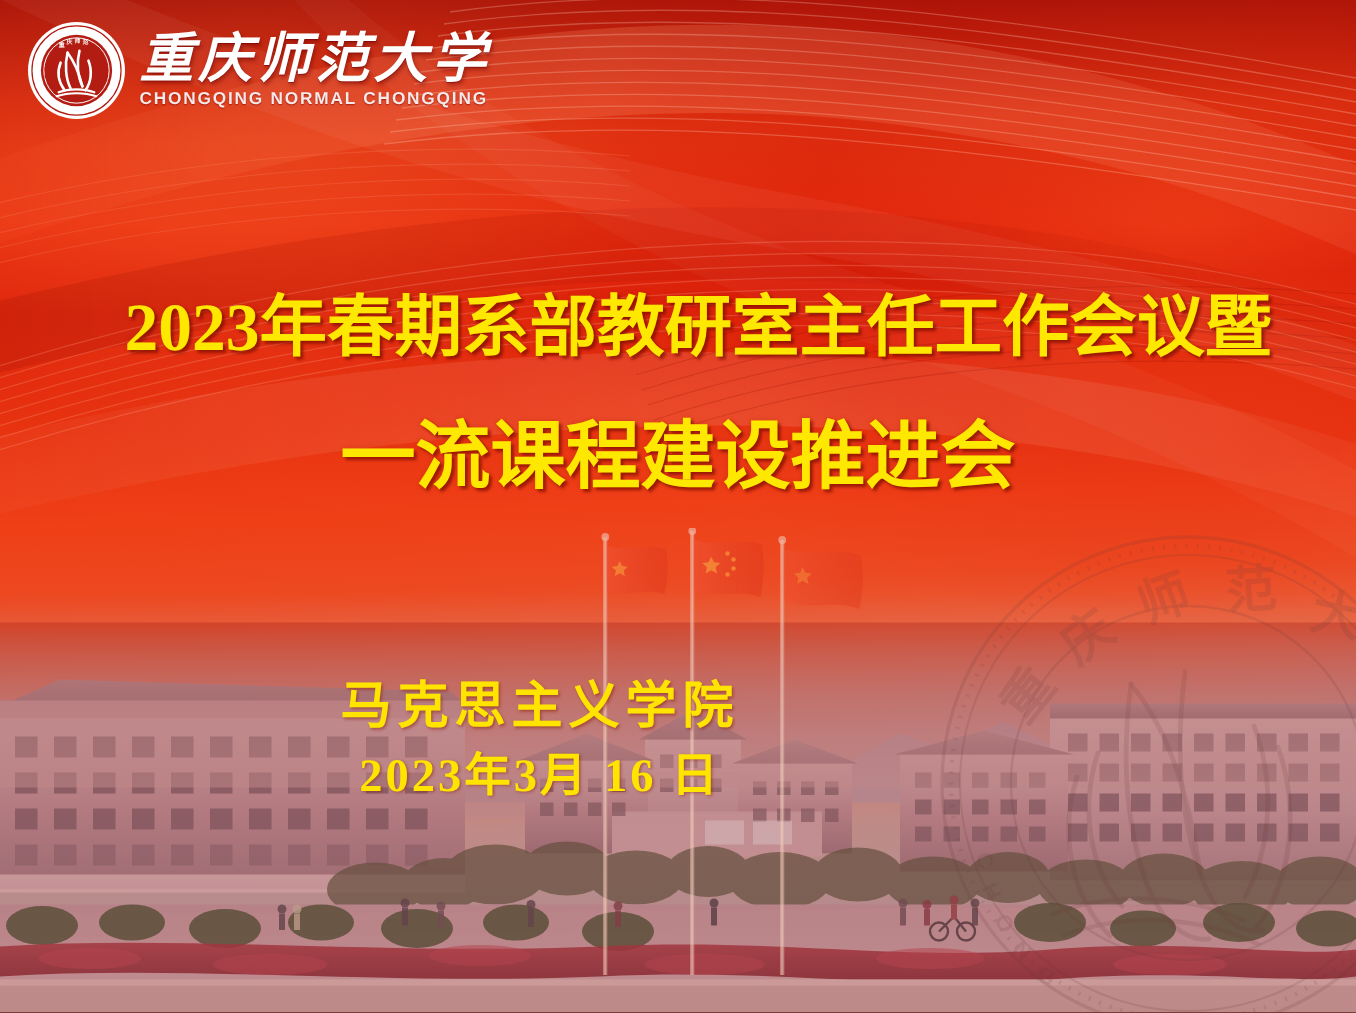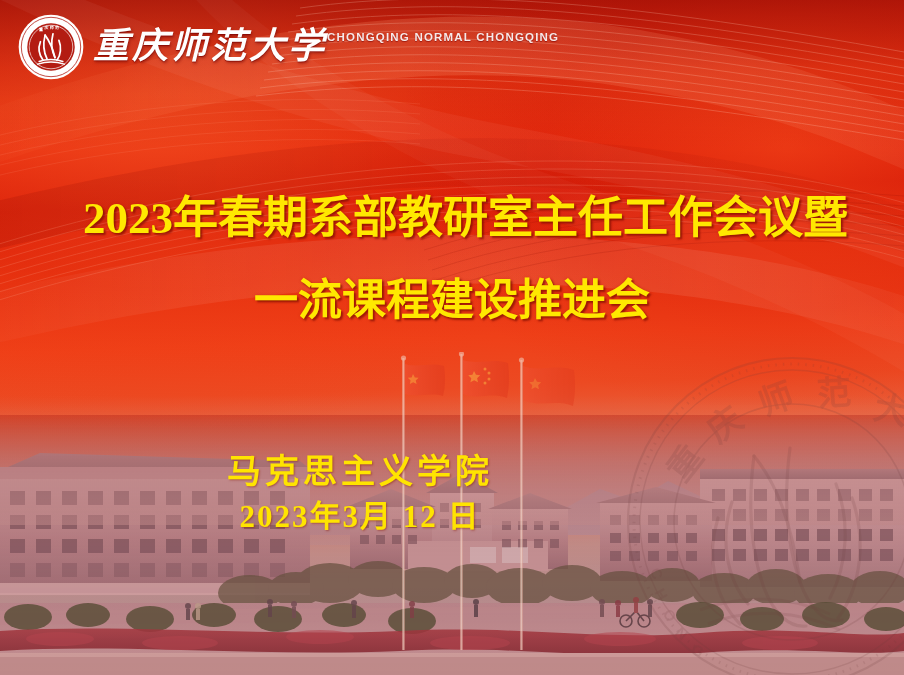--- a/index.html
+++ b/index.html
@@ -157,21 +157,21 @@
     gap: 9px;
     z-index: 12;
   }
   .logo-seal {
     width: 66px;
     height: 66px;
     flex: 0 0 66px;
   }
   .logo-text {
     display: flex;
-    flex-direction: row;
+    flex-direction: column;
     justify-content: center;
     padding-bottom: 2px;
   }
   .logo-cn {
     font-family: "Liberation Serif", "DejaVu Serif", serif;
     font-size: 36px;
     line-height: 1.0;
     font-weight: bold;
     letter-spacing: 3px;
     color: #ffffff;
@@ -211,21 +211,21 @@
     white-space: nowrap;
     text-shadow:
        2px 2px 2px rgba(120,10,0,0.65),
        0 0 3px rgba(180,40,0,0.45);
   }
   .title-line-1 {
     font-size: 45px;
     padding-left: 27px;
   }
   .title-line-2 {
-    font-size: 44px;
+    font-size: 50px;
     margin-top: 38px;
   }
 
   
   .subtitle-wrap {
     position: absolute;
     left: 0;
     top: 455px;
     width: 720px;
     text-align: center;
@@ -790,16 +790,16 @@
     </div>
   </div>
 
   <div class="title-wrap">
     <div class="title-line title-line-1">2023年春期系部教研室主任工作会议暨</div>
     <div class="title-line title-line-2">一流课程建设推进会</div>
   </div>
 
   <div class="subtitle-wrap">
     <div class="subtitle-org">马克思主义学院</div>
-    <div class="subtitle-date">2023年3月 12 日</div>
+    <div class="subtitle-date">2023年3月 16 日</div>
   </div>
 
 </div>
 
 </body></html>

